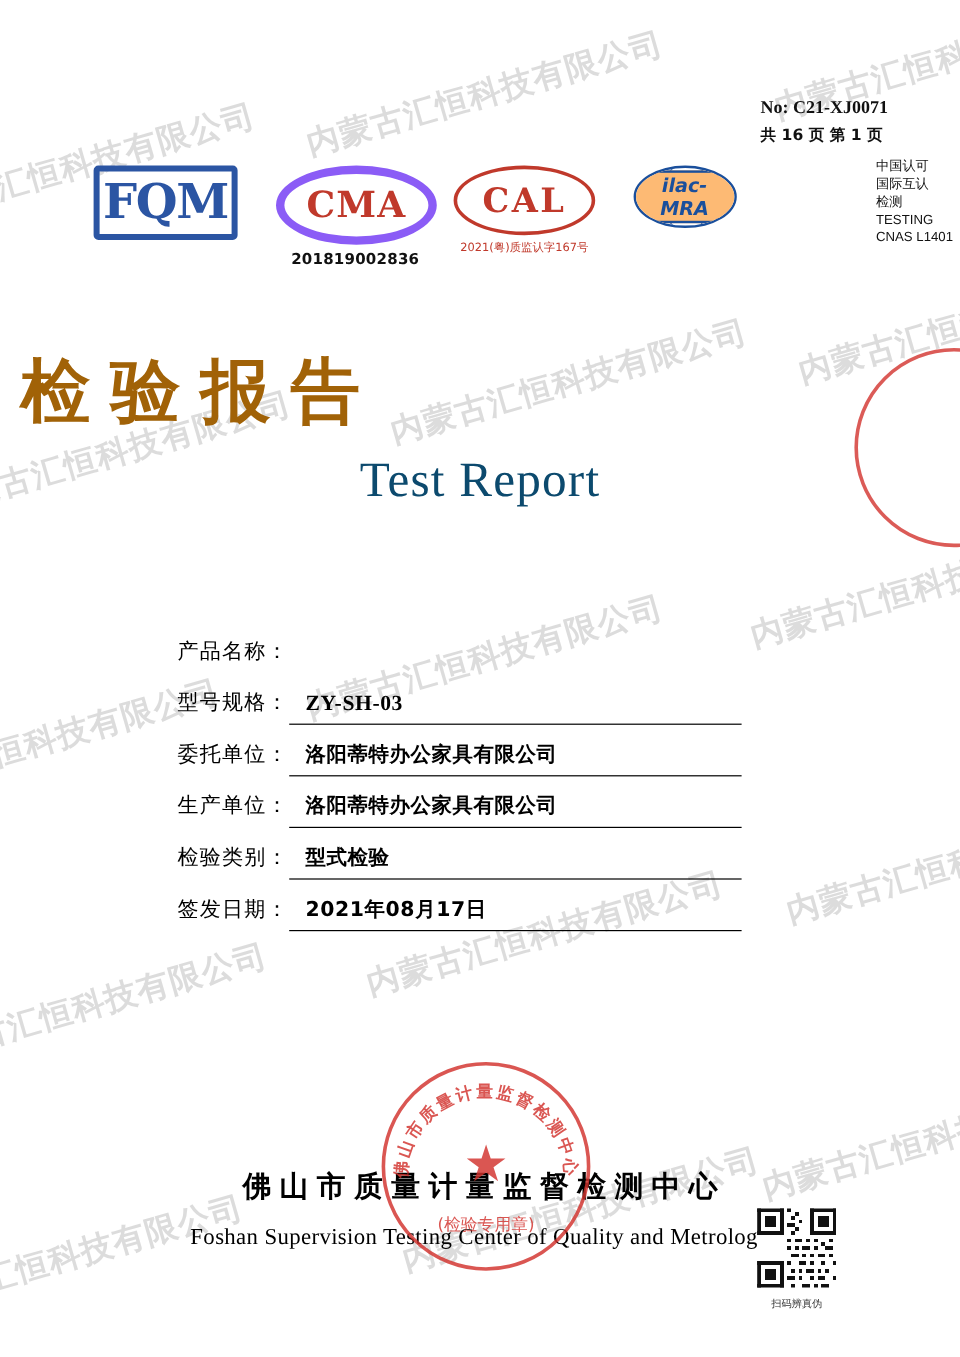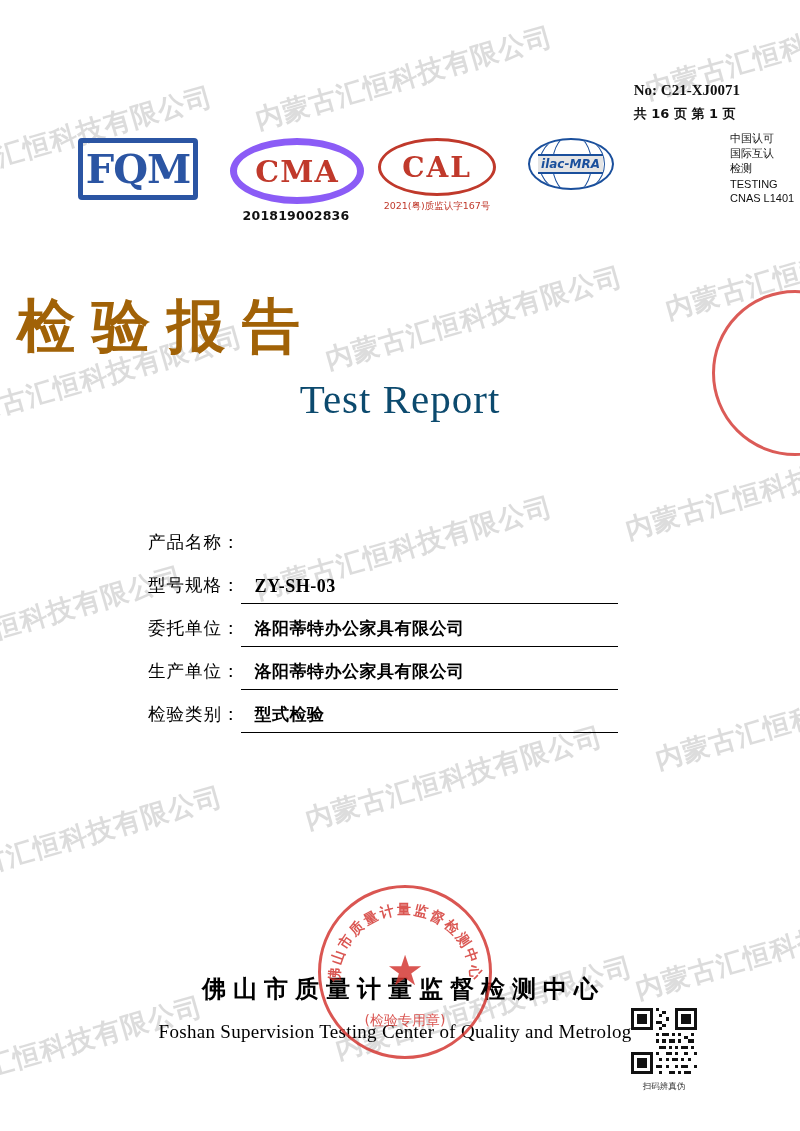--- a/index.html
+++ b/index.html
@@ -147,24 +147,24 @@
     top: -6px;
     bottom: -6px;
     border: 1.5px solid #1a4f9c;
     border-radius: 50%;
   }
   .ilac .globe::before { width: 38px; margin-left: -19px; }
   .ilac .globe::after  { width: 64px; margin-left: -32px; }
   .ilac .globe .bar {
     position: relative;
     z-index: 2;
-    background: #e5e5e5;
+    background: #fdba74;
     padding: 1px 3px;
     font-family: "DejaVu Sans", sans-serif;
-    font-size: 12px;
+    font-size: 16px;
     font-weight: bold;
     font-style: italic;
     color: #1a4f9c;
     border-top: 2px solid #1a4f9c;
     border-bottom: 2px solid #1a4f9c;
   }
 
   
   .cnas { left: 552px; width: 96px; text-align: center; }
   .cnas .ring {
@@ -423,20 +423,24 @@
   <div class="field-row">
     <div class="field-label">生产单位：</div>
     <div class="field-value">洛阳蒂特办公家具有限公司</div>
   </div>
 
   <div class="field-row">
     <div class="field-label">检验类别：</div>
     <div class="field-value">型式检验</div>
   </div>
 
+  <div class="field-row">
+    <div class="field-label">签发日期：</div>
+    <div class="field-value">2021年08月17日</div>
+  </div>
 </div>
 
 <div class="edge-circle"></div>
 
 <div class="footer">
   <div class="footer-cn">佛山市质量计量监督检测中心</div>
   <div class="footer-en">Foshan Supervision Testing Center of Quality and Metrology</div>
 </div>
 
 <div class="stamp">

